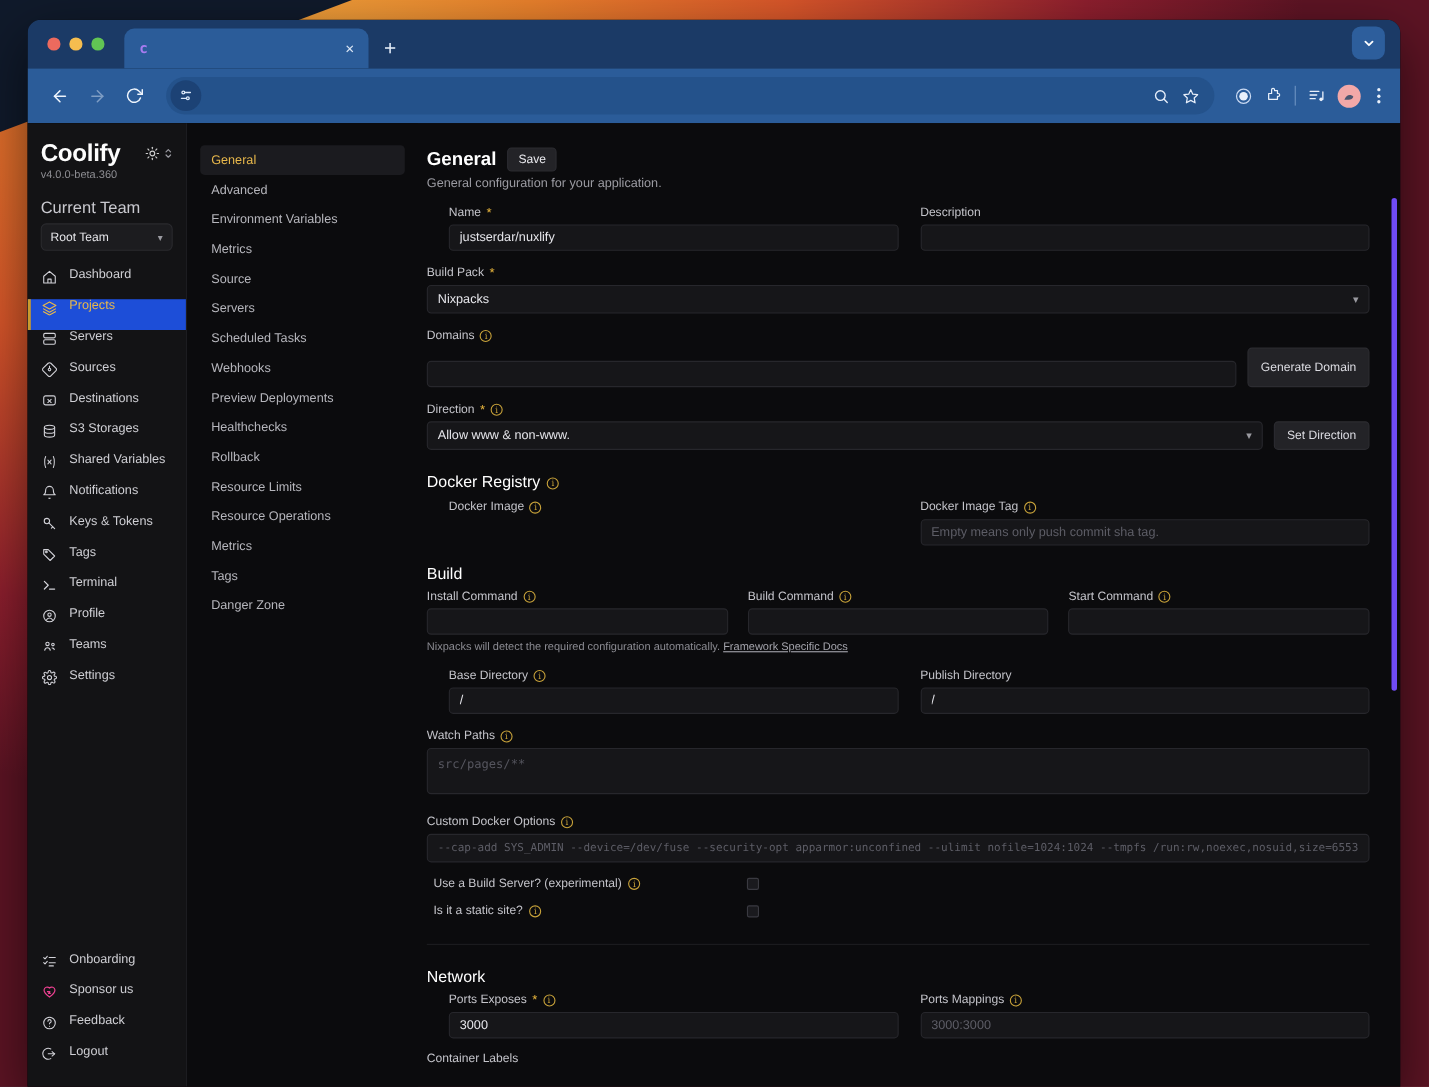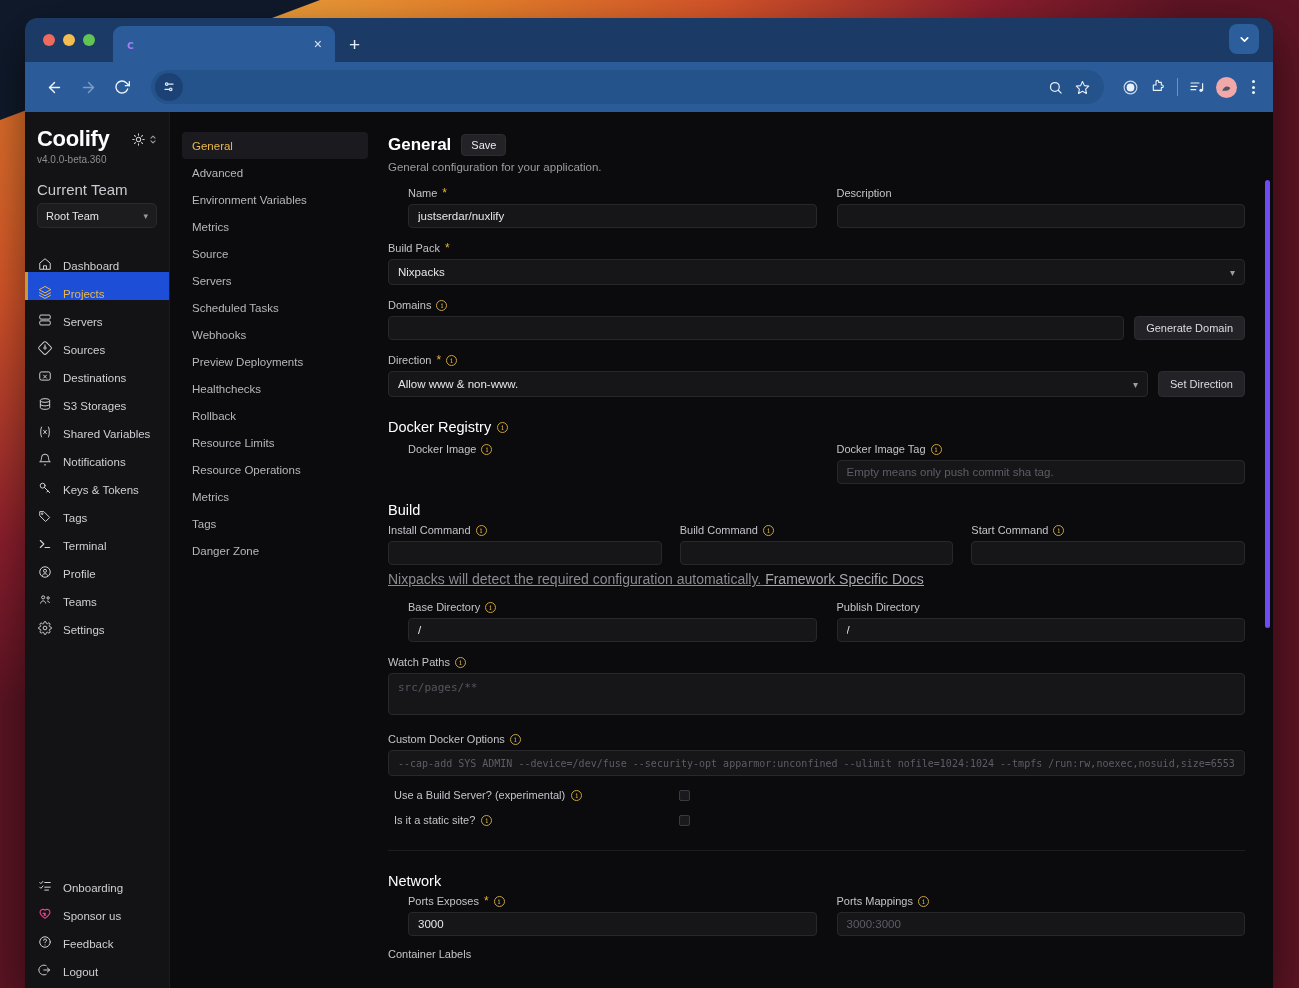--- a/index.html
+++ b/index.html
@@ -93,21 +93,21 @@
   .sunicon { margin-left: auto; color: #cfcfcf; display: flex; align-items: center; gap: 4px; }
   .ver { font-size: 10px; color: #8d8d92; padding: 2px 0 0 12px; }
   .teamlbl { font-size: 15px; color: #c9c9cf; padding: 16px 12px 5px; }
   .teamsel {
     margin: 0 12px; height: 25px; background: #1c1c1f; border: 1px solid #2a2a2e; border-radius: 5px;
     display: flex; align-items: center; padding: 0 8px; font-size: 11px; color: #e4e4e8;
   }
   .teamsel .chev { margin-left: auto; color: #9a9aa1; font-size: 9px; }
   .navlist { margin-top: 16px; display: flex; flex-direction: column; }
   .navitem {
-    height: 28px; display: flex; align-items: flex-end; gap: 10px; padding: 0 12px;
+    height: 28px; display: flex; align-items: flex-start; gap: 10px; padding: 0 12px;
     font-size: 11.5px; color: #cfcfd4; position: relative;
   }
   .navitem .ic { width: 16px; height: 16px; display: flex; align-items: center; justify-content: center; color: #d2d2d8; }
   .navitem.active { background: #1d4ed8; color: #e8b84b; }
   .navitem.active .ic { color: #e8b84b; }
   .navitem.active::before {
     content: ""; position: absolute; left: 0; top: 0; bottom: 0; width: 2.5px; background: #c99a2e;
   }
   .navbottom { margin-top: auto; display: flex; flex-direction: column; }
   .navitem.sponsor .ic { color: #e9408f; }
@@ -149,30 +149,30 @@
   }
   .inp::placeholder { color: #5d5d66; }
   .inp.tall { height: 26px; }
   .sel {
     width: 100%; height: 26px; background: #161619; border: 1px solid #27272c; border-radius: 4px;
     color: #e6e6eb; font-size: 11.5px; padding: 0 9px; display: flex; align-items: center;
   }
   .sel .chev { margin-left: auto; color: #9a9aa1; font-size: 10px; }
   .row-with-btn { display: flex; gap: 10px; align-items: flex-end; }
   .actionbtn {
-    height: 24px; background: #232327; border: 1px solid #2c2c31; border-radius: 4px;
+    height: 36px; background: #232327; border: 1px solid #2c2c31; border-radius: 4px;
     color: #dcdce2; font-size: 11px; padding: 0 11px; white-space: nowrap;
     display: flex; align-items: center;
   }
   .actionbtn.tall { height: 26px; }
   .h2 {
     font-size: 14.5px; font-weight: 400; color: #ffffff; margin-top: 22px;
     display: flex; align-items: center; gap: 6px;
   }
-  .hint { font-size: 14px; color: #8b8b92; margin-top: 6px; text-decoration: underline; }
+  .hint { font-size: 10px; color: #8b8b92; margin-top: 6px; }
   .hint a { color: #a5a5ad; text-decoration: underline; }
   .ta {
     width: 100%; height: 42px; background: #161619; border: 1px solid #27272c; border-radius: 4px;
     color: #e6e6eb; font-size: 11px; padding: 7px 9px; outline: none; resize: none;
     font-family: "DejaVu Sans Mono", monospace;
   }
   .ta::placeholder { color: #55555e; }
   .chkrow { display: flex; align-items: center; margin-top: 13px; padding-left: 6px; gap: 11px; }
   .chklbl { font-size: 11px; color: #c3c3c9; display: flex; align-items: center; gap: 6px; width: 274px; }
   .chkbox { width: 11px; height: 11px; border: 1px solid #3a3a41; border-radius: 2px; background: #1a1a1e; }

